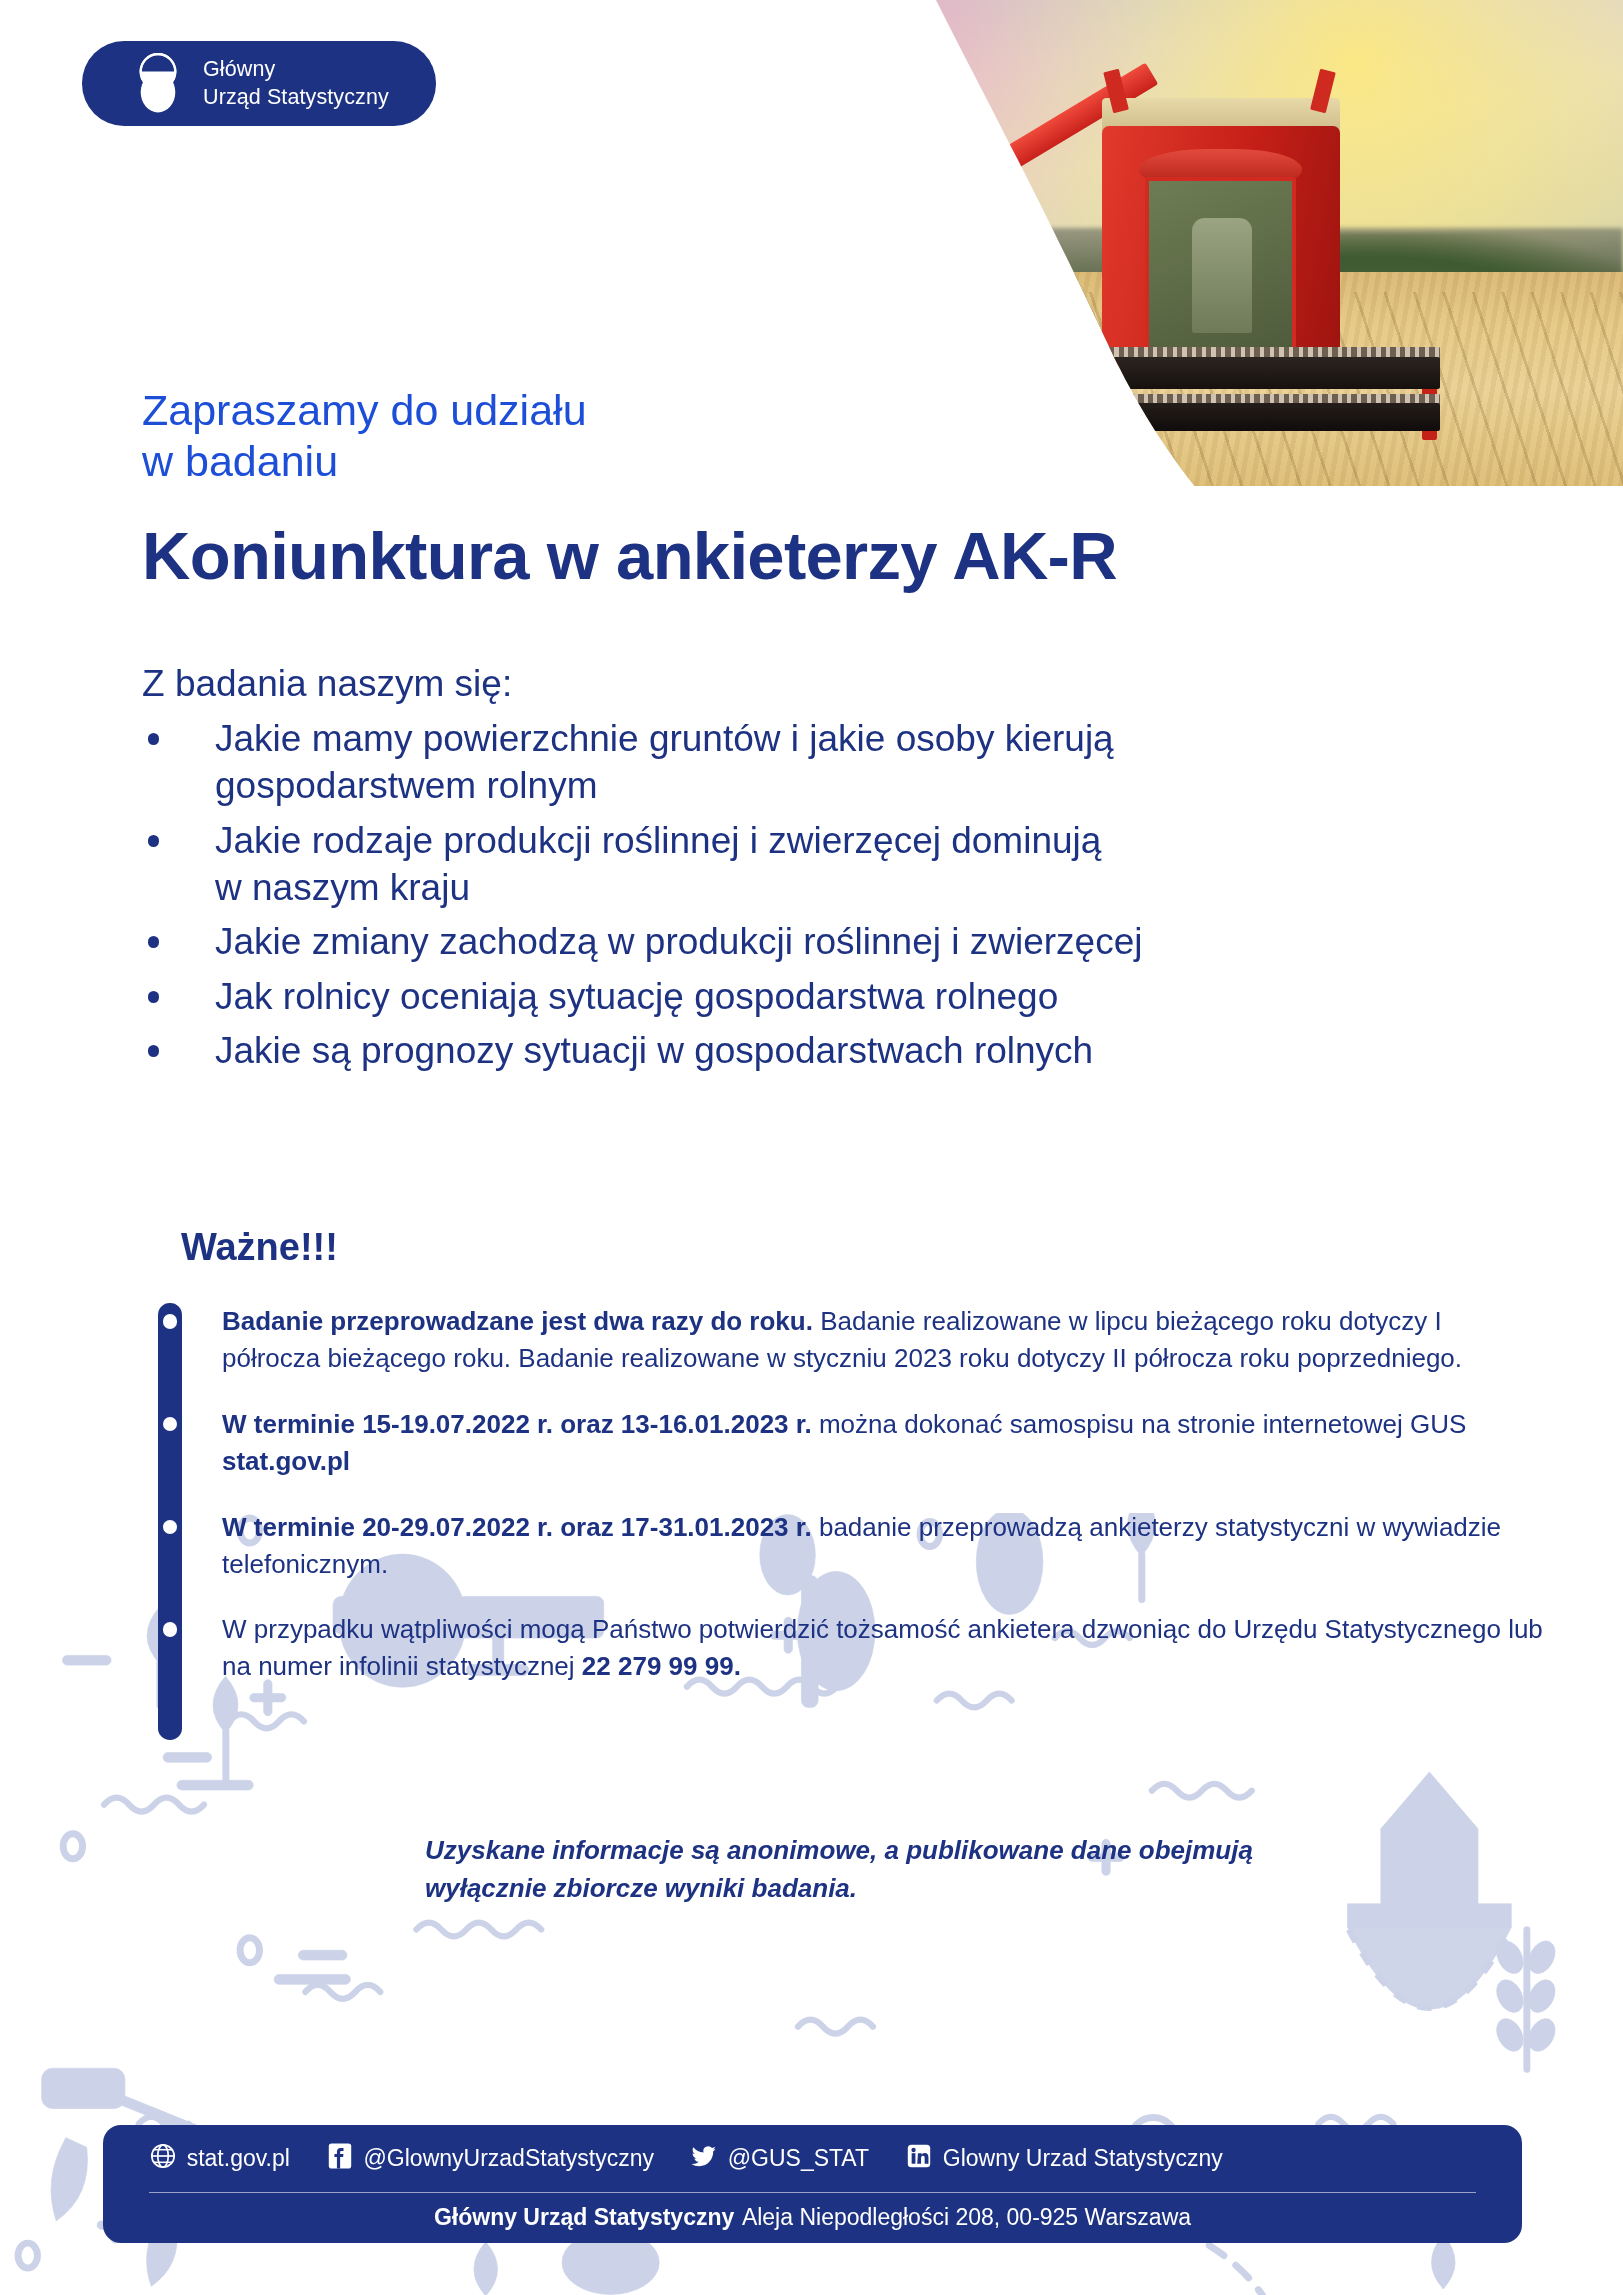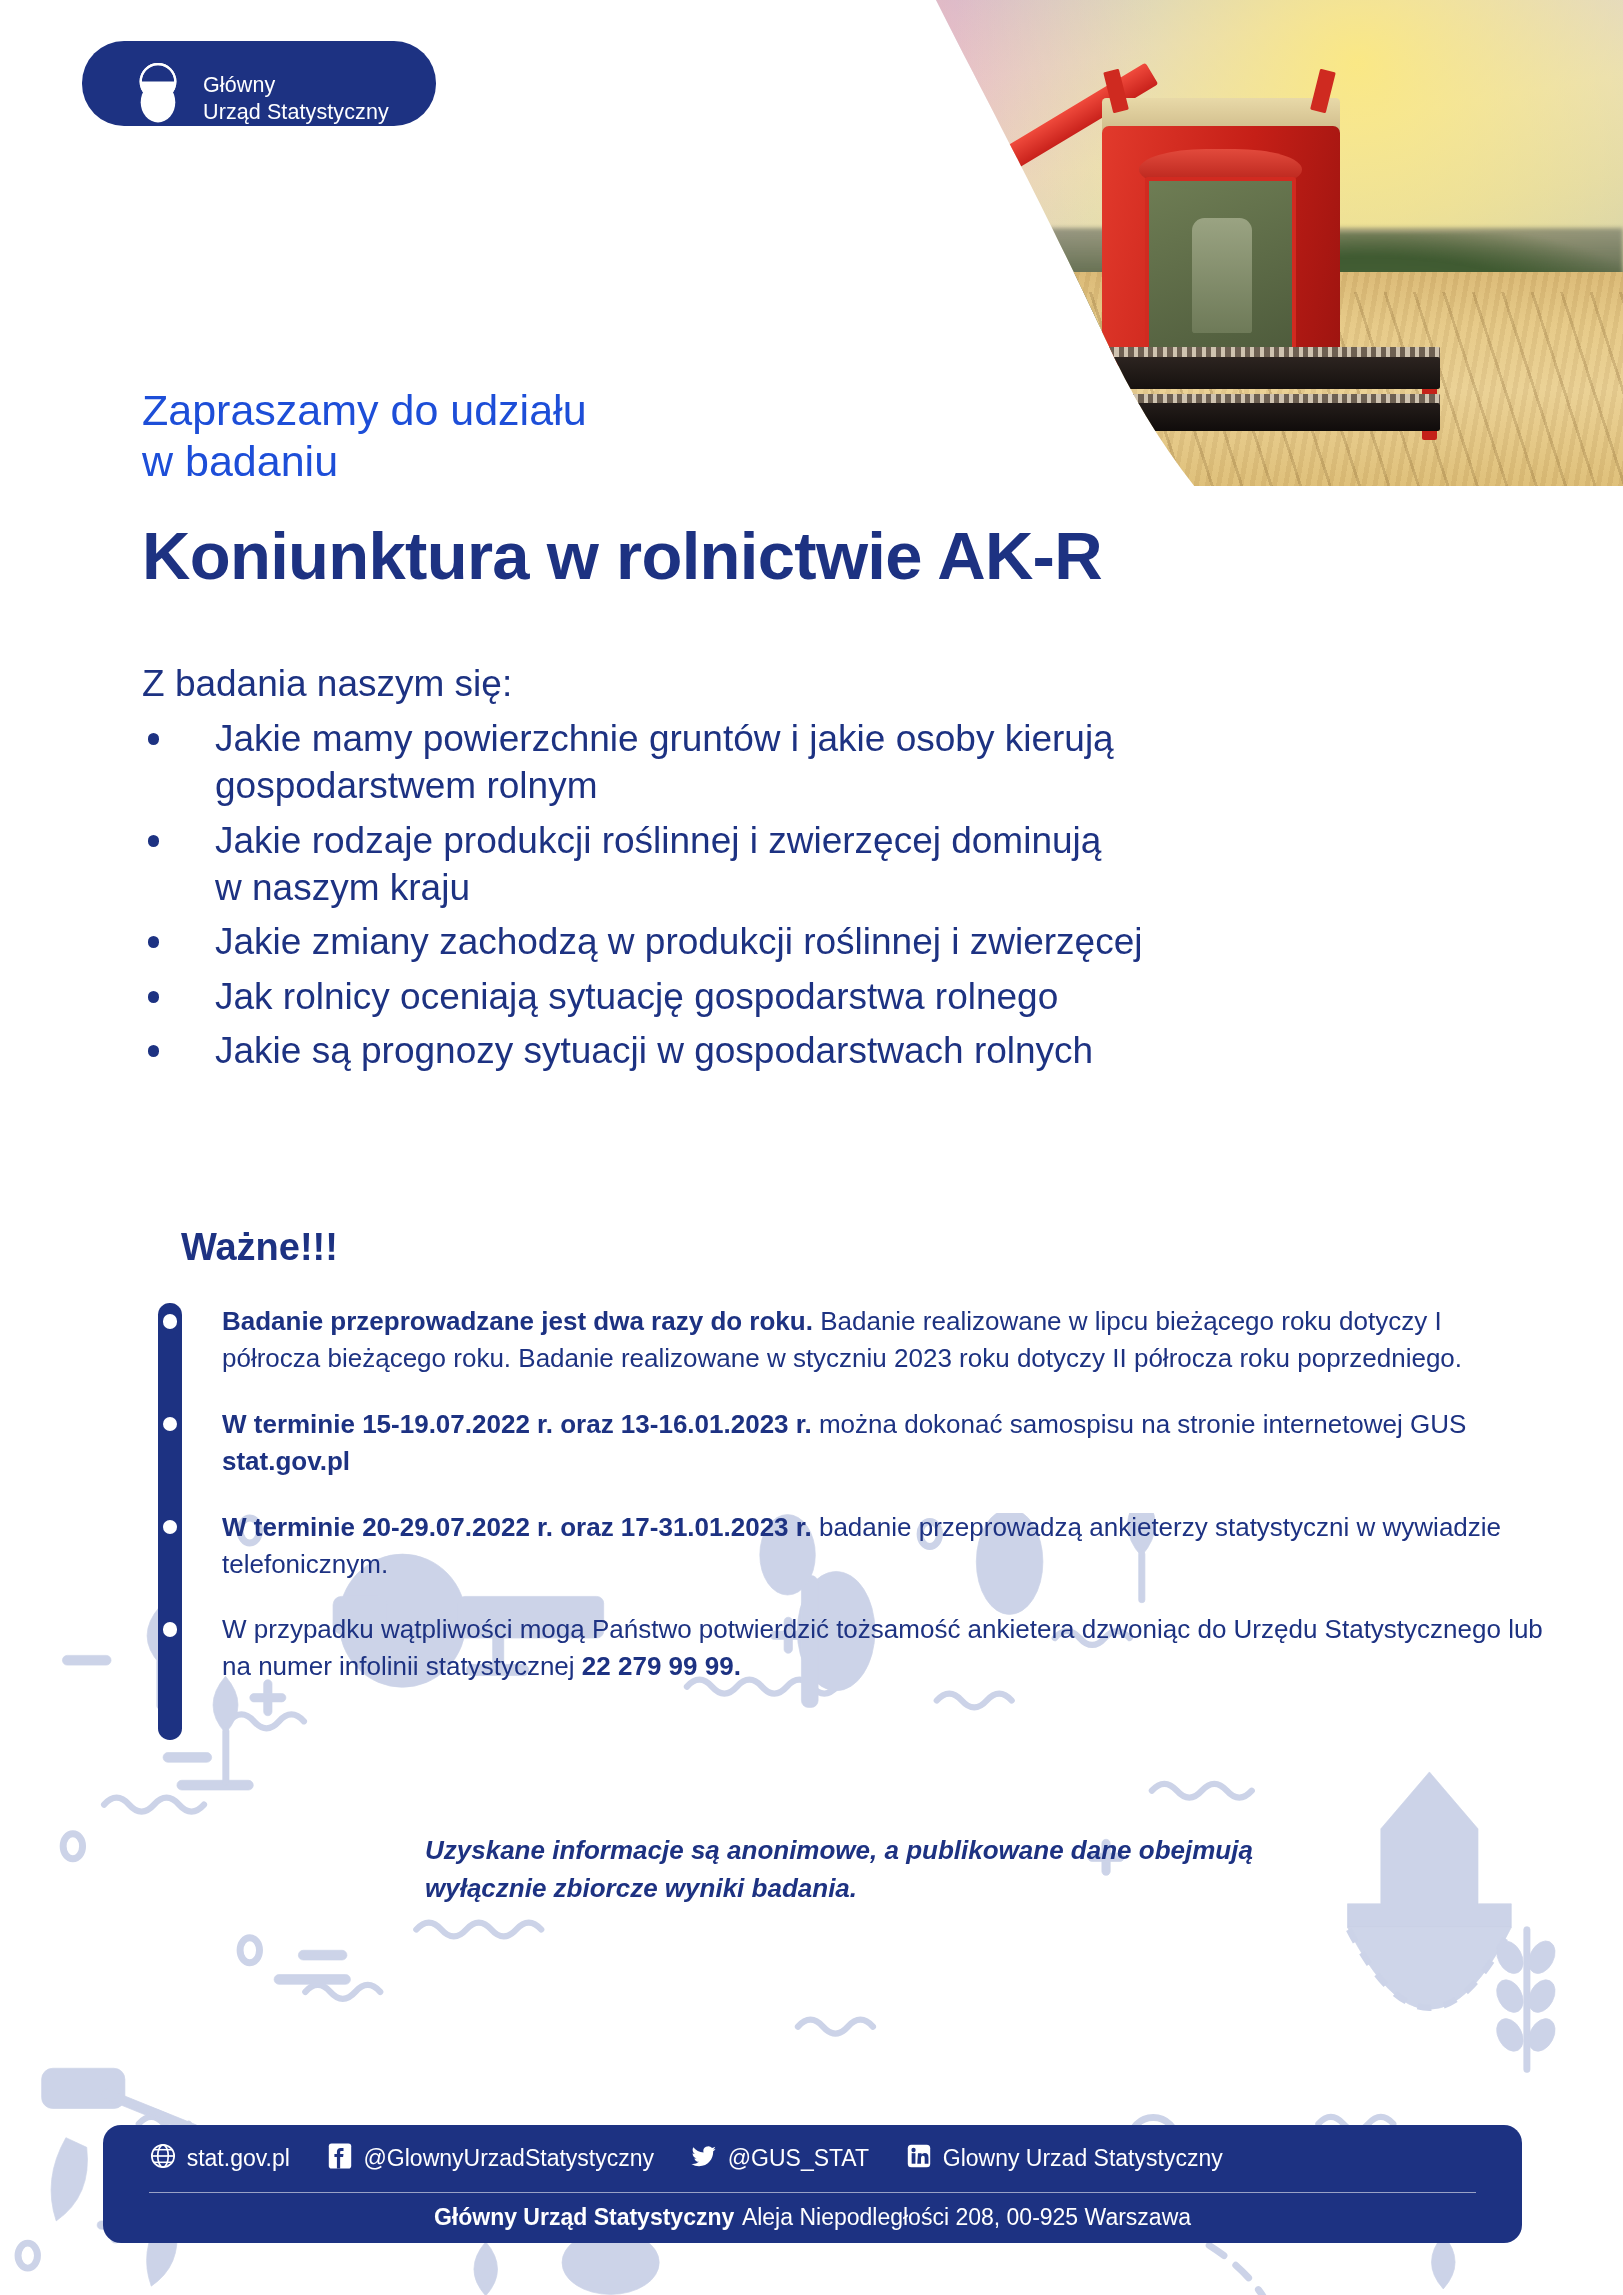--- a/index.html
+++ b/index.html
@@ -203,21 +203,21 @@
 
   
   .logo-pill {
     position: absolute;
     left: 82px; top: 41px;
     width: 354px; height: 85px;
     background: #1d3282;
     border-radius: 42px;
     z-index: 5;
     display: flex;
-    align-items: flex-end;
+    align-items: center;
     gap: 18px;
     padding-left: 49px;
   }
   .logo-mark { width: 54px; height: 64px; flex: 0 0 auto; }
   .logo-text {
     color: #ffffff;
     font-size: 21.5px;
     line-height: 1.26;
     letter-spacing: 0.1px;
     white-space: pre-line;
@@ -523,21 +523,21 @@
     </svg>
     <div class="logo-text">Główny
 Urząd Statystyczny</div>
   </div>
 
   <div class="content">
 
     <div class="kicker">Zapraszamy do udziału
 w badaniu</div>
 
-    <h1 class="headline">Koniunktura w rolnictwie AK-R</h1>
+    <h1 class="headline">Koniunktura w ankieterzy AK-R</h1>
 
     <div class="lead">Z badania naszym się:</div>
 
     <ul class="benefits" id="benefits-list">
         <li>Jakie mamy powierzchnie gruntów i jakie osoby kierują
 gospodarstwem rolnym</li>
         <li>Jakie rodzaje produkcji roślinnej i zwierzęcej dominują
 w naszym kraju</li>
         <li>Jakie zmiany zachodzą w produkcji roślinnej i zwierzęcej</li>
         <li>Jak rolnicy oceniają sytuację gospodarstwa rolnego</li>

